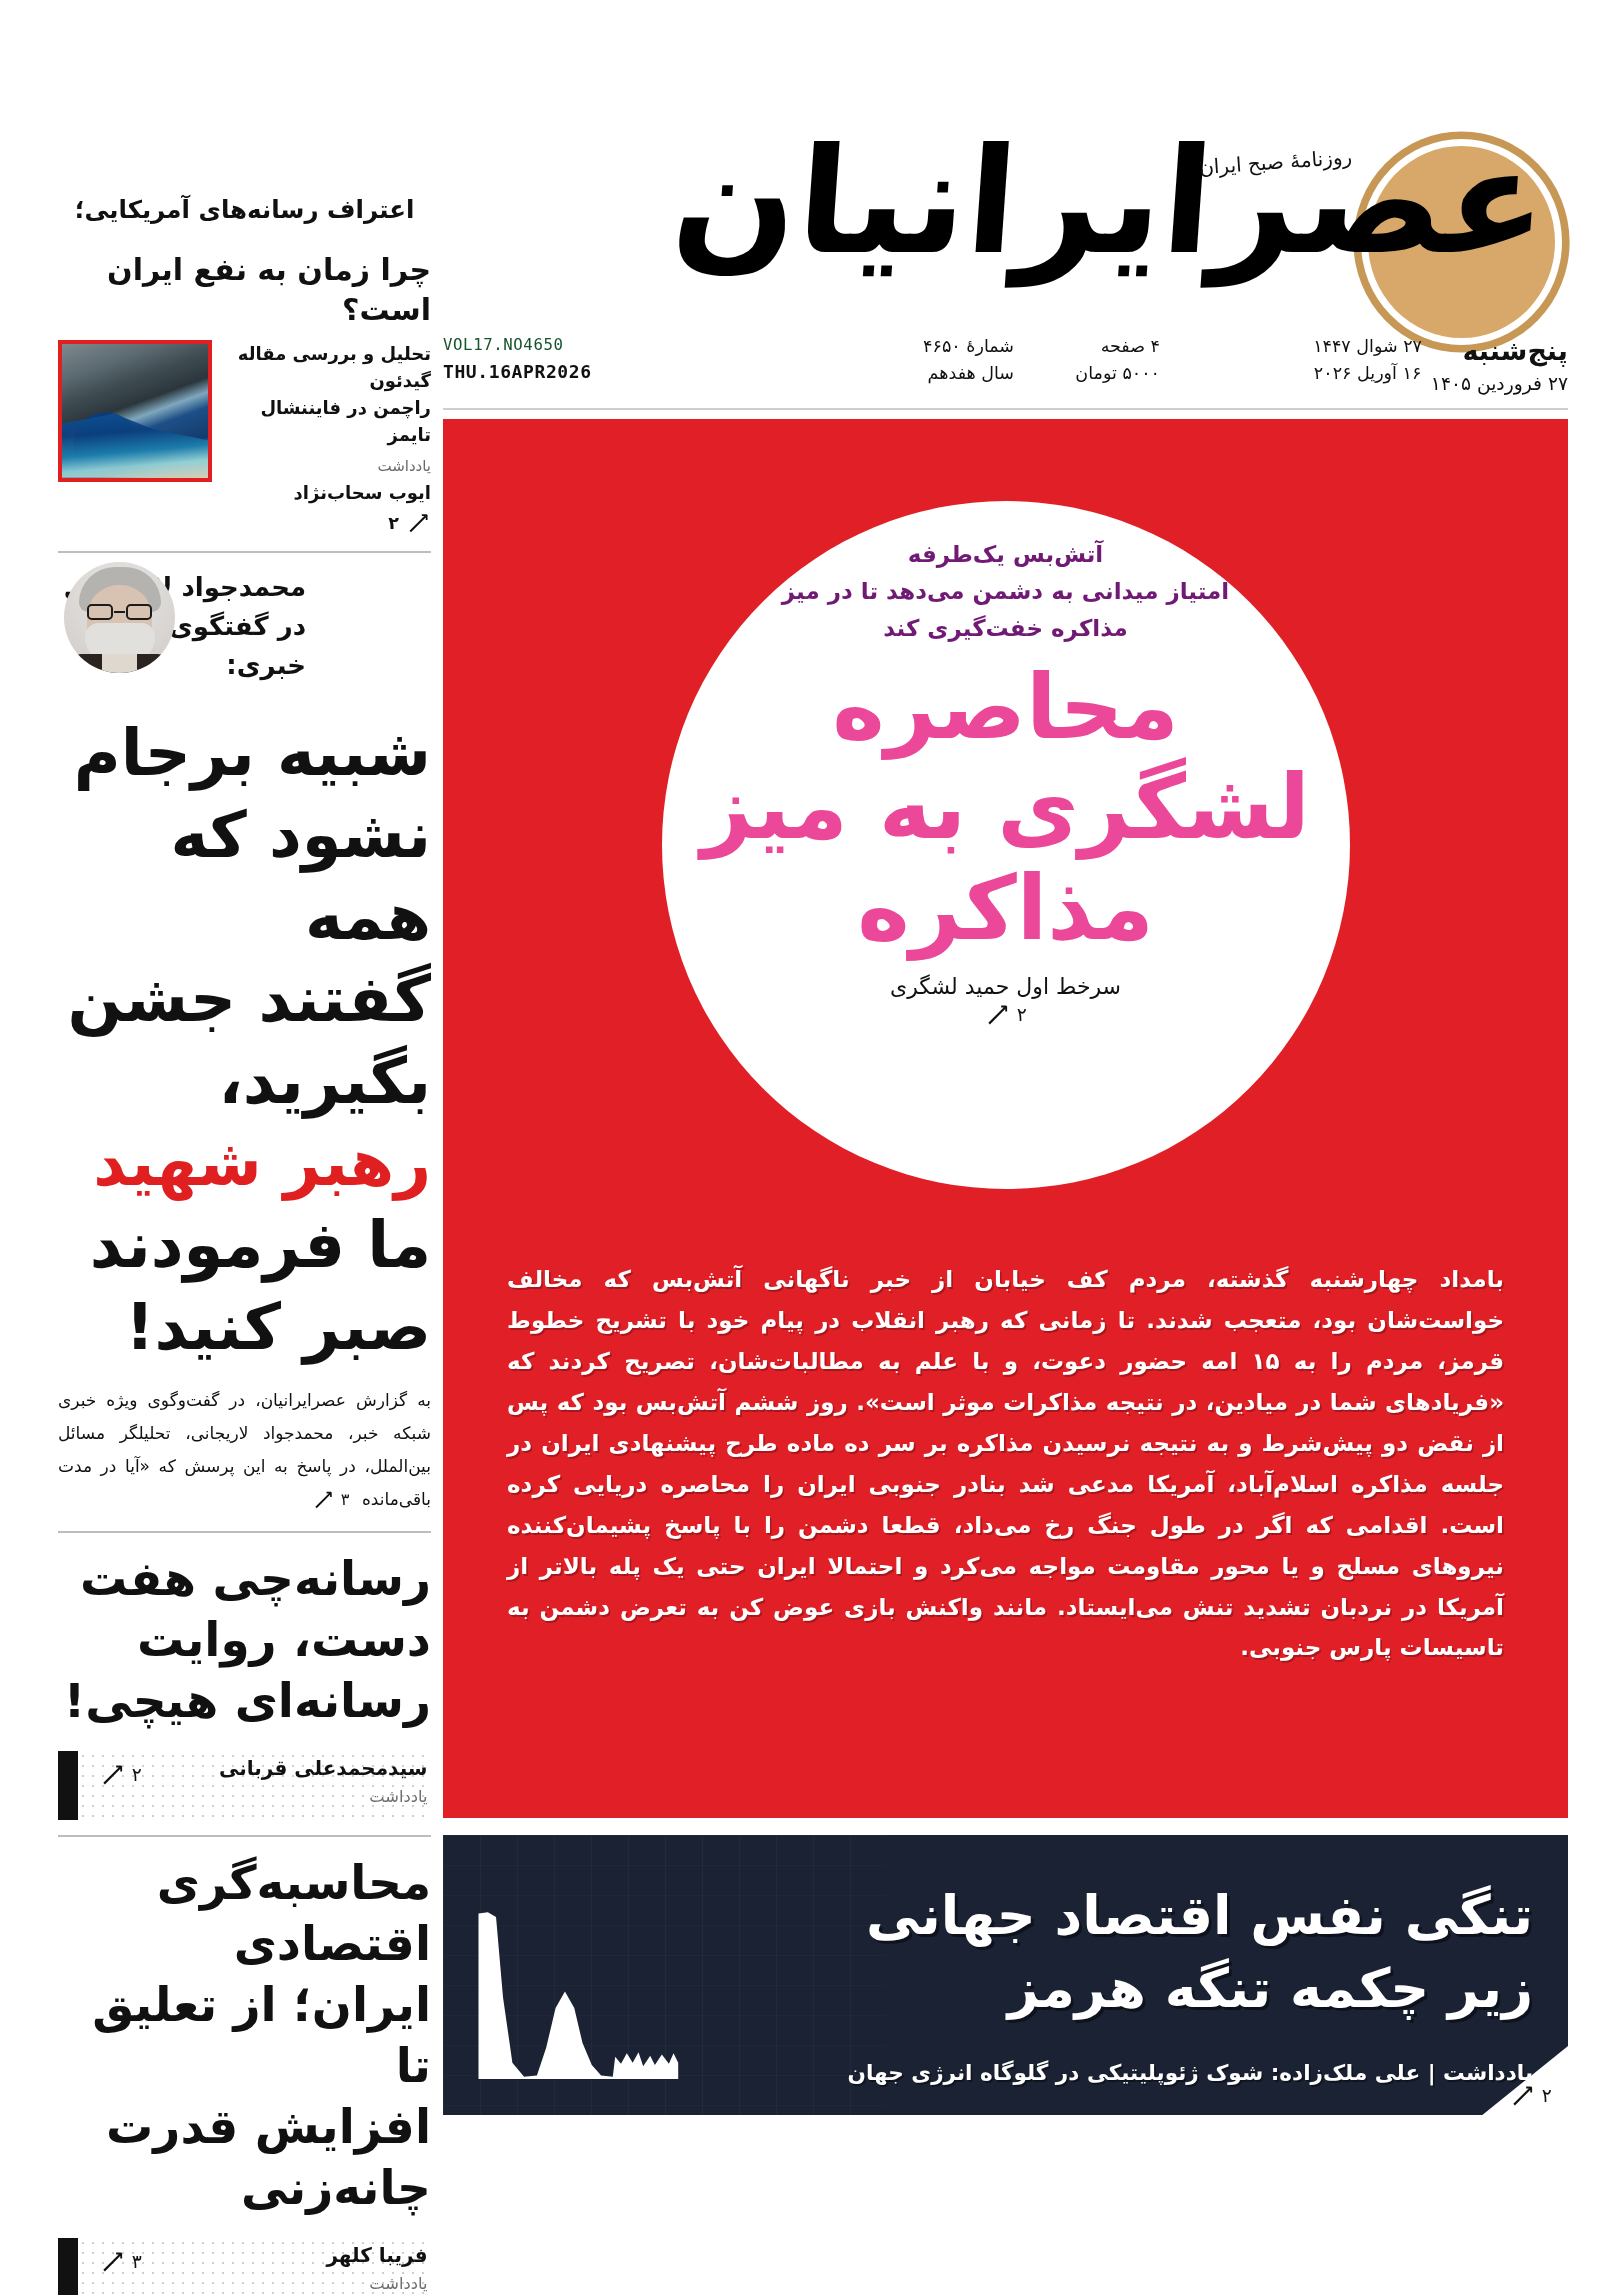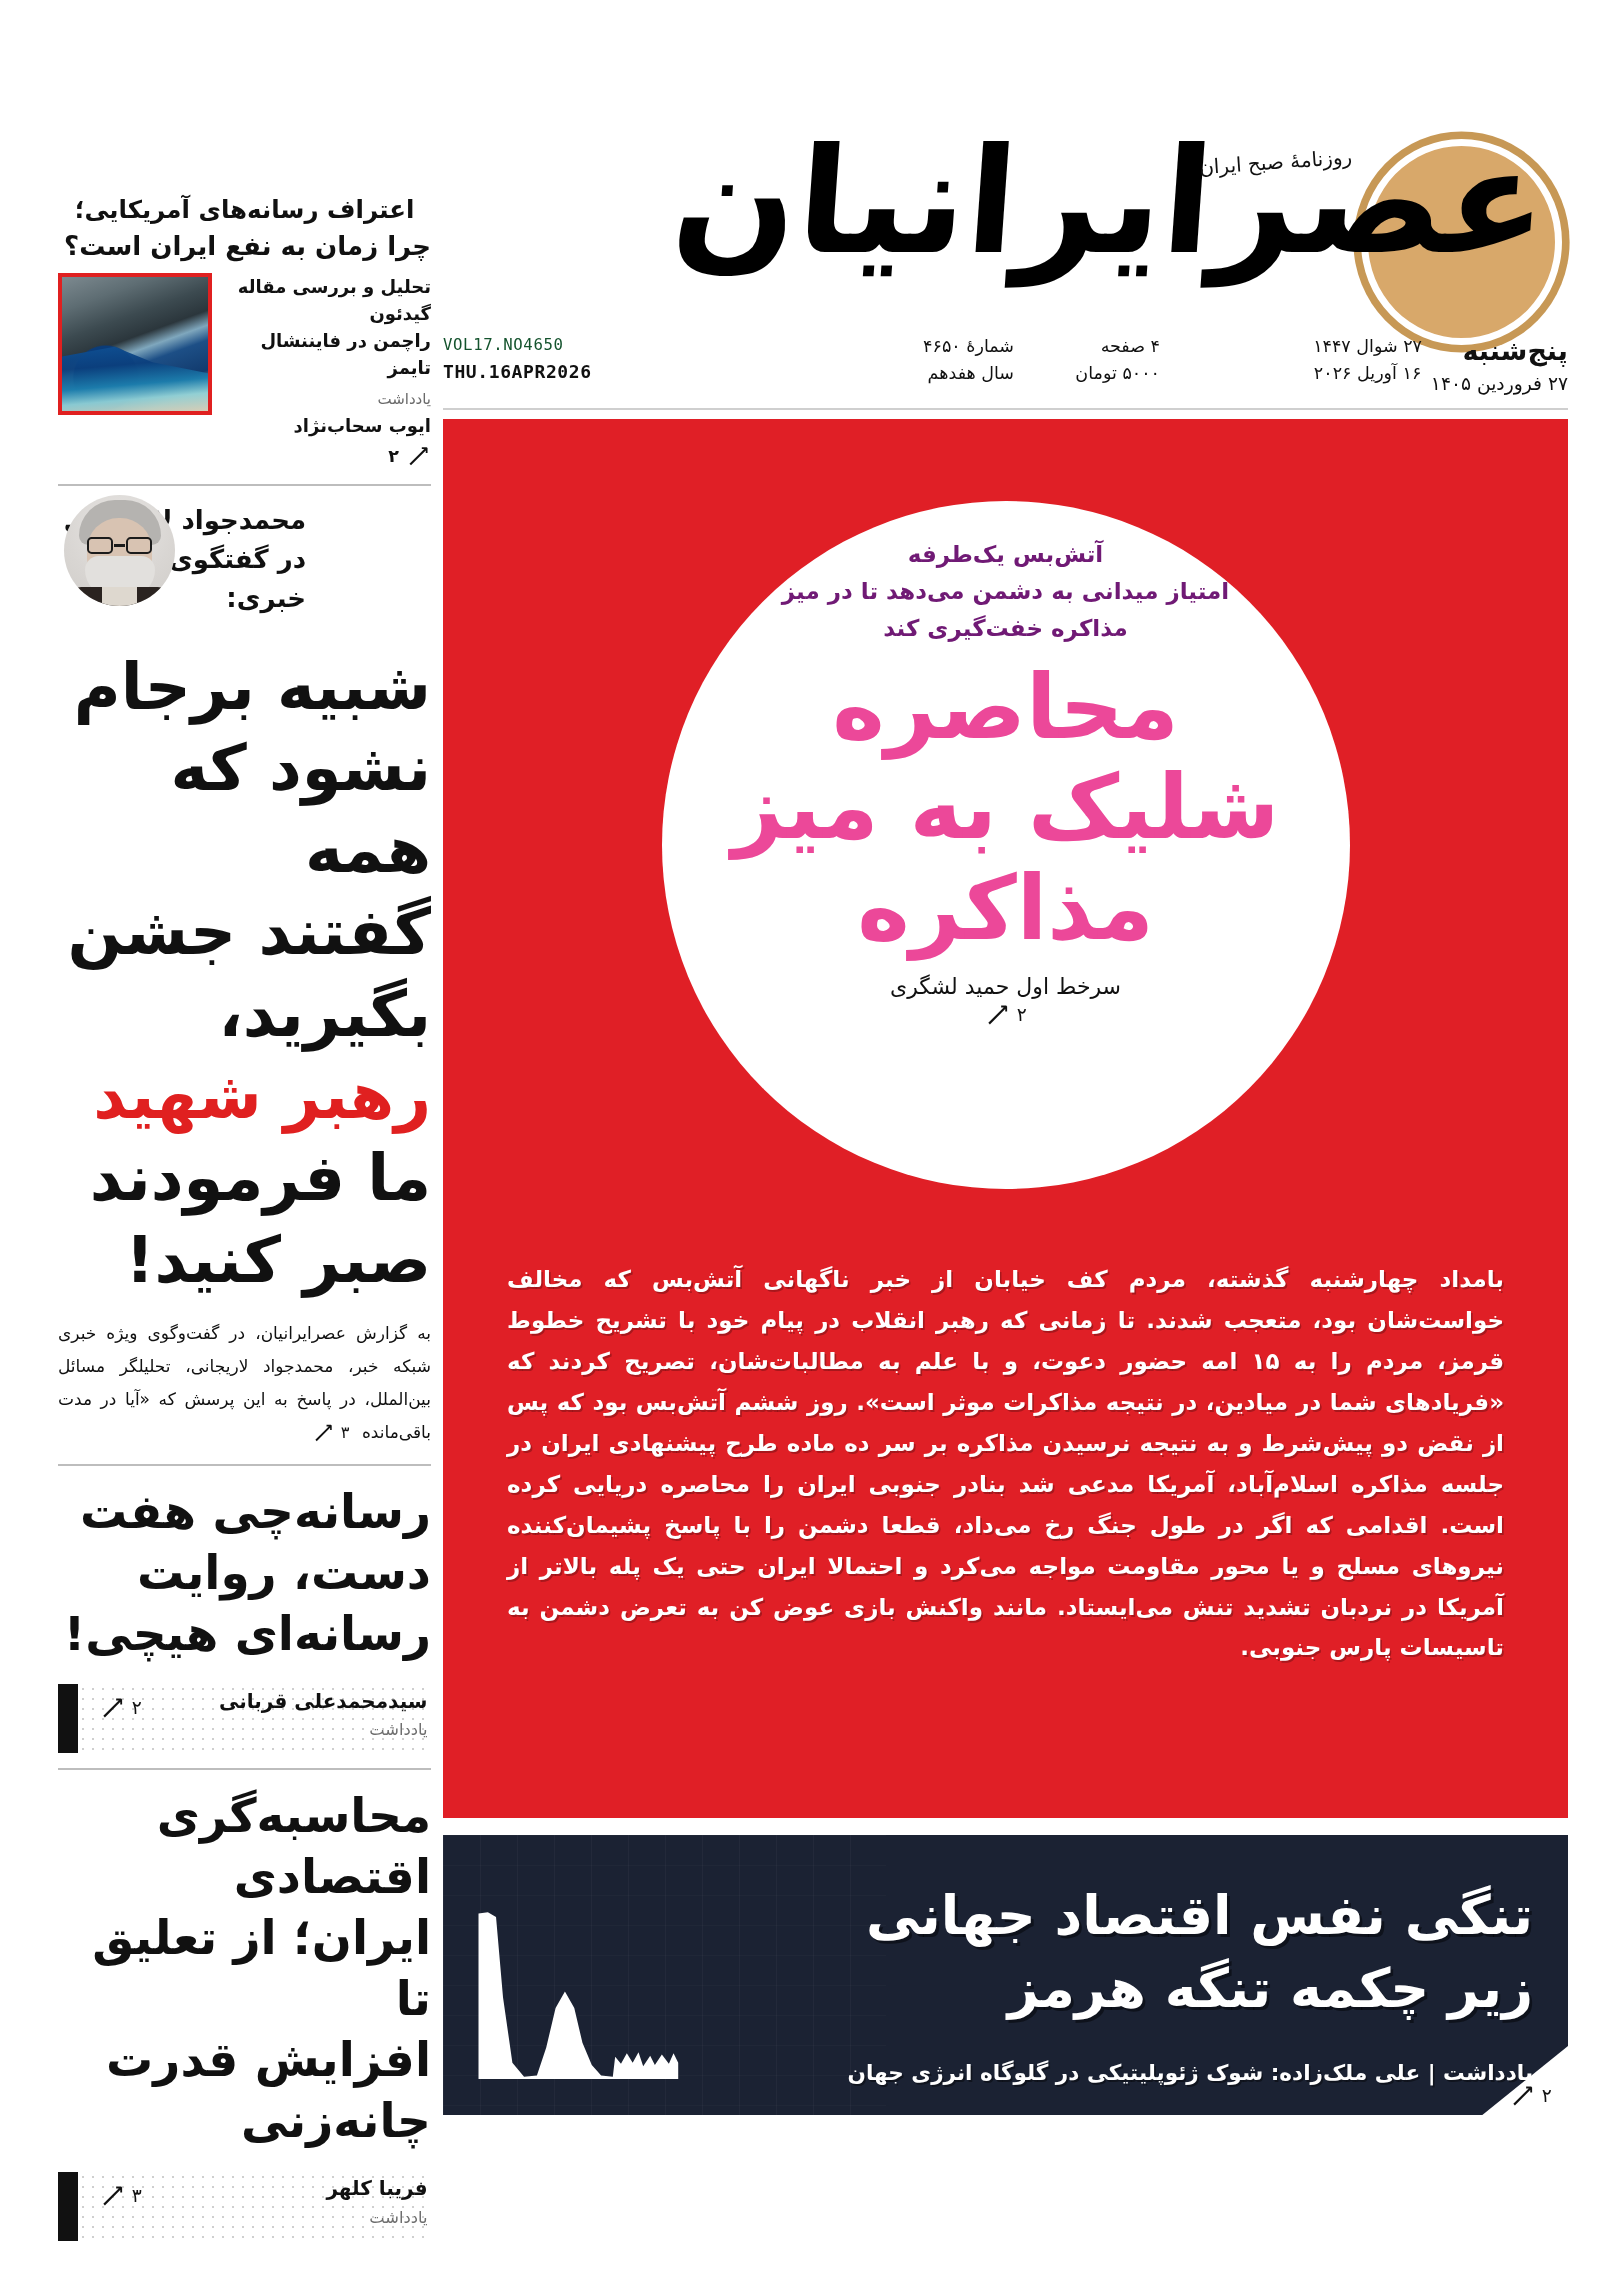--- a/index.html
+++ b/index.html
@@ -51,22 +51,22 @@
   .mast-rule{position:absolute;left:443px;top:408px;width:1125px;height:2.3px;background:#cfcfcf;}
 
   
   .sidebar{position:absolute;left:58px;top:192px;width:373px;}
   .sb-divider{height:1.7px;background:#bdbdbd;margin:15px 0 15px 0;}
   .sb-kicker{
     direction:rtl;text-align:center;font-size:24.5px;font-weight:700;color:#111;
     line-height:1.45;letter-spacing:-0.6px;
   }
   .sb-title{
-    direction:rtl;text-align:right;font-size:26px;font-weight:900;color:#111;
-    line-height:1.35;letter-spacing:-1.2px;margin-top:1px;
+    direction:rtl;text-align:right;font-size:30px;font-weight:900;color:#111;
+    line-height:1.35;letter-spacing:-1.2px;margin-top:22px;
   }
   .sb-photo-row{display:flex;flex-direction:row-reverse;align-items:flex-start;gap:10.5px;margin-top:9.3px;}
   .sb-photo{
     width:146px;height:134px;border:4.7px solid #e02020;flex:0 0 auto;
     background:
       radial-gradient(ellipse at 30% 75%, #0a3c7a 0%, #0a3c7a 22%, transparent 23%),
       linear-gradient(160deg,#7d8a90 0%, #5e6d73 18%, #3c4a50 34%, #2b363c 46%,
                       #7fa7bd 54%, #1d4f86 62%, #123b6e 78%, #c9bda4 88%, #ded3bb 100%);
     background-size:cover;
     position:relative;overflow:hidden;
@@ -322,21 +322,21 @@
 
   <div class="red-panel">
     <div class="white-circle">
       <div class="wc-kicker">
         <div>آتش‌بس یک‌طرفه</div>
         <div>امتیاز میدانی به دشمن می‌دهد تا در میز</div>
         <div>مذاکره خفت‌گیری کند</div>
       </div>
       <div class="wc-title">
         <div>محاصره</div>
-        <div>شلیک به میز</div>
+        <div>لشگری به میز</div>
         <div>مذاکره</div>
       </div>
       <div class="wc-byline">سرخط اول حمید لشگری</div>
       <div class="wc-page">
         <span class="arrow">⟶</span>
         <span>۲</span>
       </div>
     </div>
     <div class="red-body">بامداد چهارشنبه گذشته، مردم کف خیابان از خبر ناگهانی آتش‌بس که مخالف خواست‌شان بود، متعجب شدند. تا زمانی که رهبر انقلاب در پیام خود با تشریح خطوط قرمز، مردم را به ۱۵ امه حضور دعوت، و با علم به مطالبات‌شان، تصریح کردند که «فریادهای شما در میادین، در نتیجه مذاکرات موثر است». روز ششم آتش‌بس بود که پس از نقض دو پیش‌شرط و به نتیجه نرسیدن مذاکره بر سر ده ماده طرح پیشنهادی ایران در جلسه مذاکره اسلام‌آباد، آمریکا مدعی شد بنادر جنوبی ایران را محاصره دریایی کرده است. اقدامی که اگر در طول جنگ رخ می‌داد، قطعا دشمن را با پاسخ پشیمان‌کننده نیروهای مسلح و یا محور مقاومت مواجه می‌کرد و احتمالا ایران حتی یک پله بالاتر از آمریکا در نردبان تشدید تنش می‌ایستاد. مانند واکنش بازی عوض کن به تعرض دشمن به تاسیسات پارس جنوبی.</div>
   </div>

